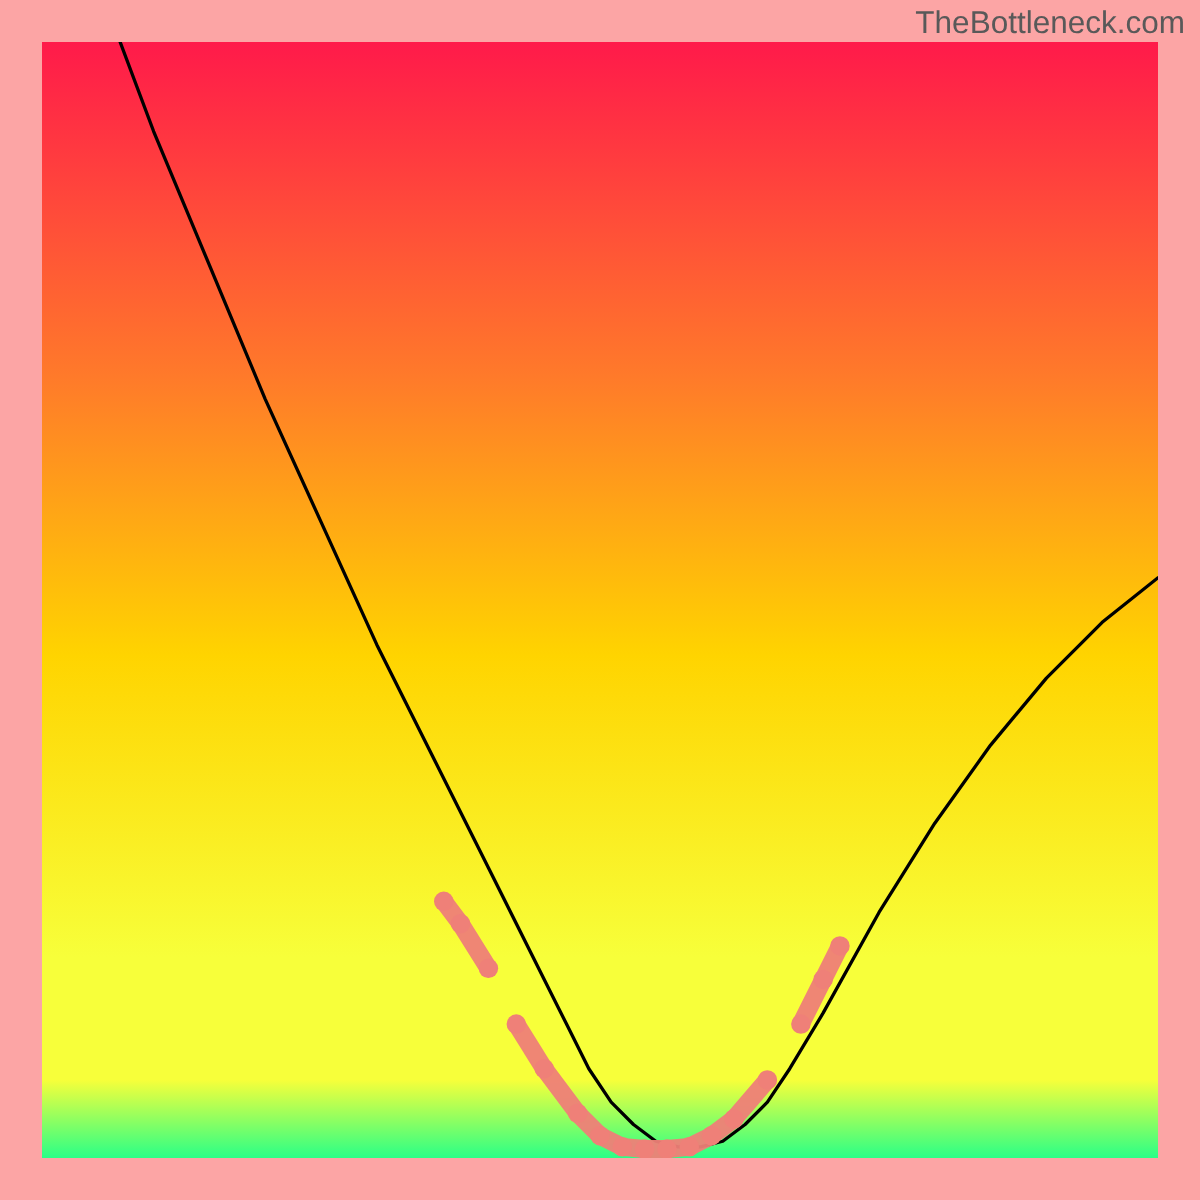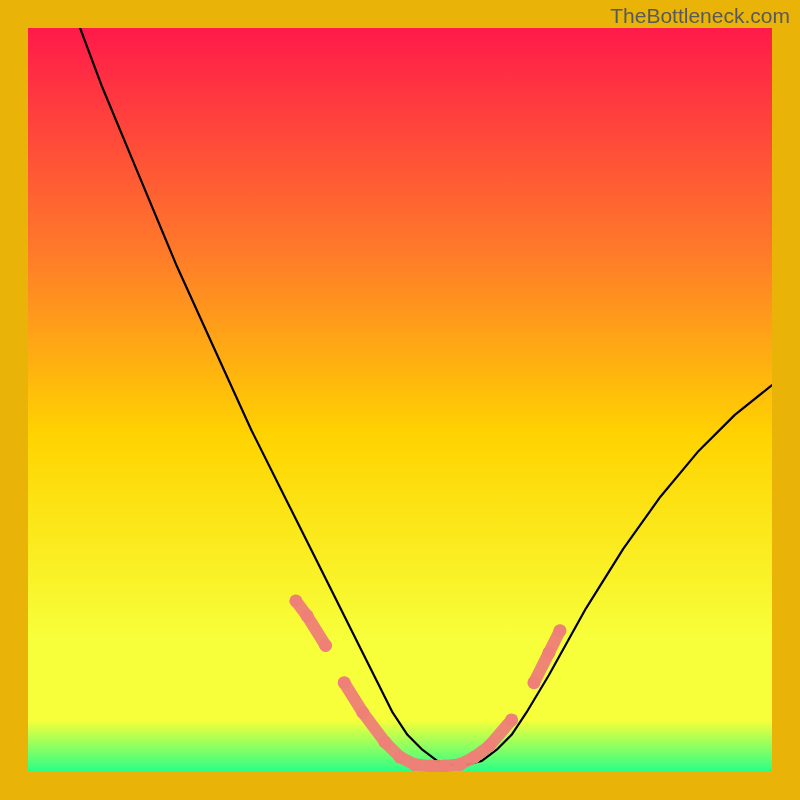--- a/index.html
+++ b/index.html
@@ -8,21 +8,21 @@
     width: 800px;
     height: 800px;
     background: #000;
     font-family: Arial, sans-serif;
     overflow: hidden;
   }
   .container {
     position: relative;
     width: 800px;
     height: 800px;
-    background: #eab308;
+    background: #fca5a5;
   }
   .watermark {
     position: absolute;
     top: 4px;
     right: 10px;
     color: #595959;
     font-size: 21px;
     font-weight: 500;
     z-index: 10;
   }

